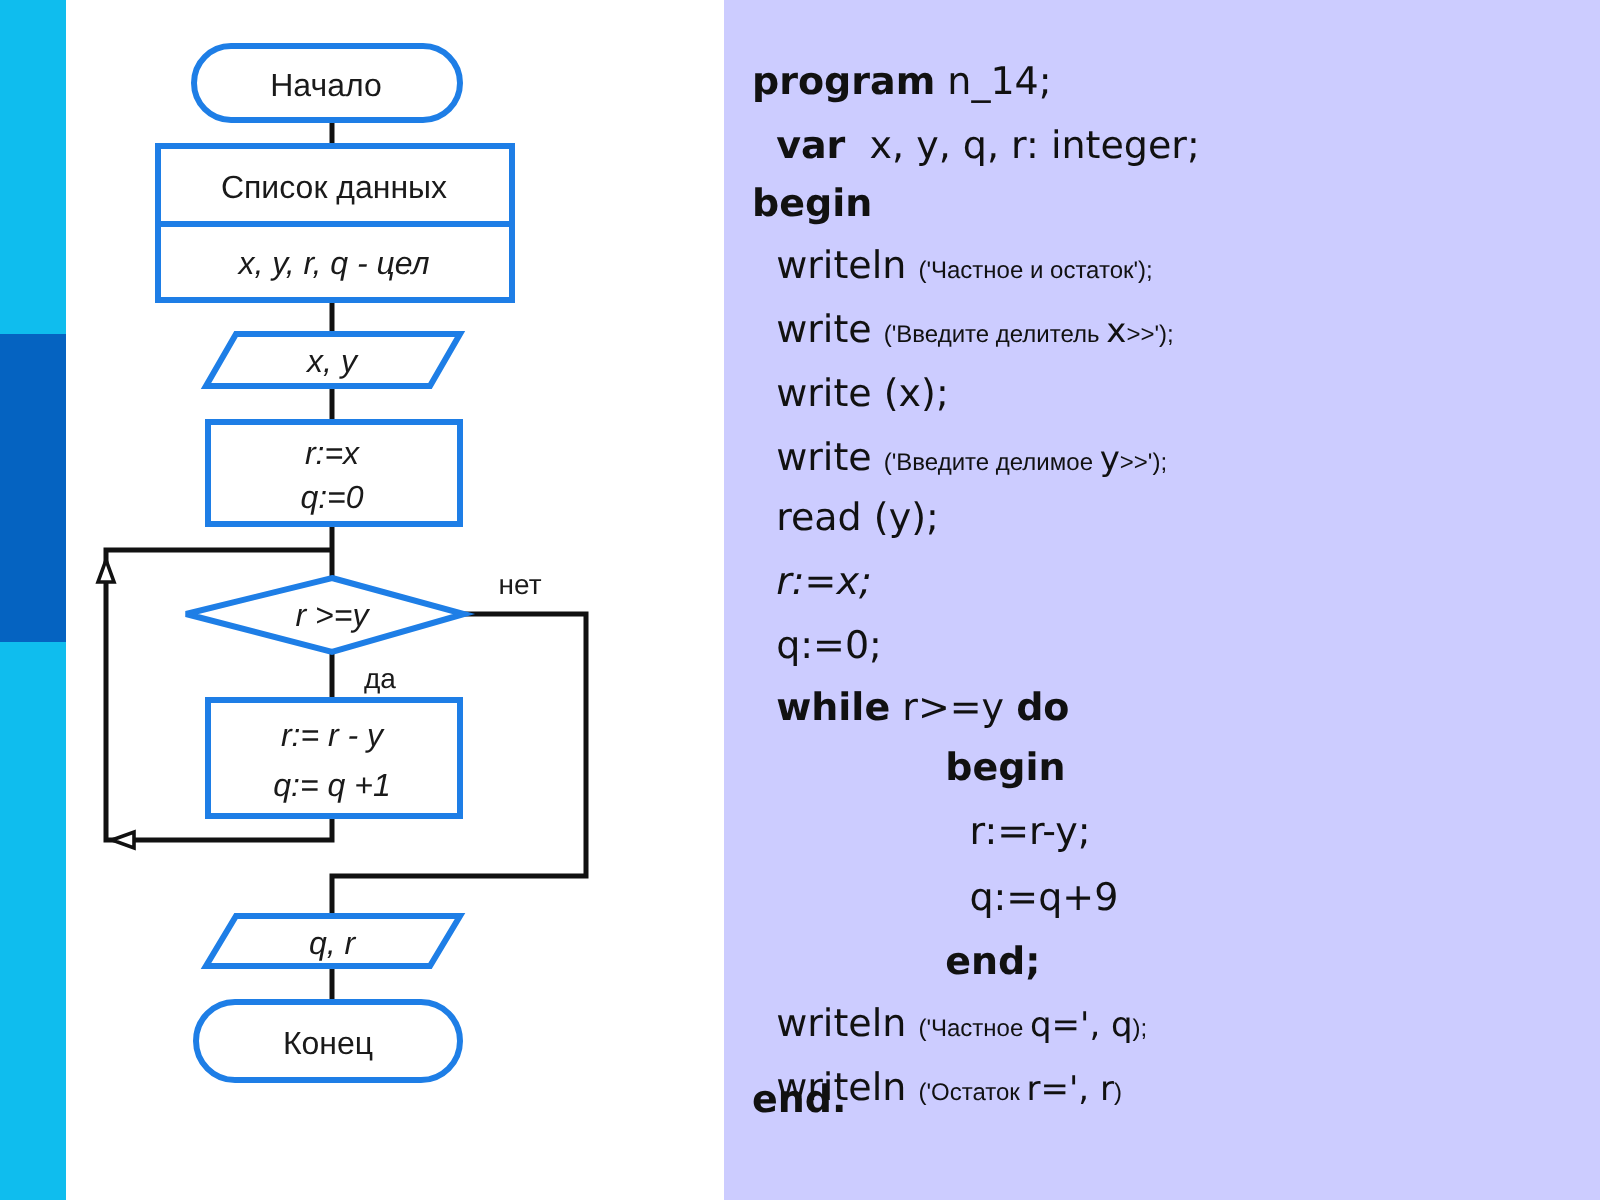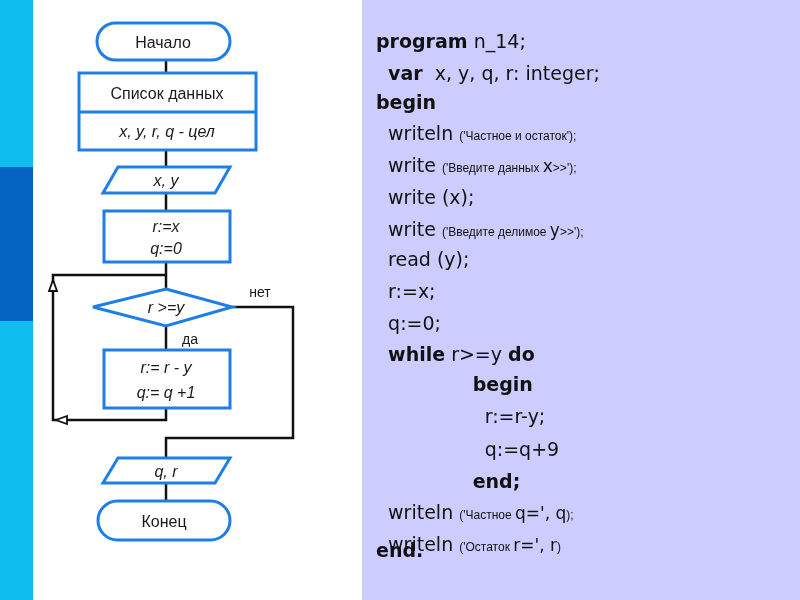--- a/index.html
+++ b/index.html
@@ -70,25 +70,25 @@
     <text x="164" y="527" text-anchor="middle" font-size="16">Конец</text>
   </svg>
 </div>
 
 <div class="code-panel">
   <div id="code-lines">
       <div class="code-line" style="top: 30px;"><span class="seg-kw">program</span><span class="seg-txt"> n_14;</span></div>
       <div class="code-line" style="top: 62px;"><span class="seg-txt">  </span><span class="seg-kw">var</span><span class="seg-txt">  x, y, q, r: integer;</span></div>
       <div class="code-line" style="top: 91px;"><span class="seg-kw">begin</span></div>
       <div class="code-line" style="top: 122px;"><span class="seg-txt">  writeln </span><span class="seg-str">('Частное и остаток');</span></div>
-      <div class="code-line" style="top: 154px;"><span class="seg-txt">  write </span><span class="seg-str">('Введите данных </span><span class="seg-var">x</span><span class="seg-str">&gt;&gt;');</span></div>
+      <div class="code-line" style="top: 154px;"><span class="seg-txt">  write </span><span class="seg-str">('Введите делитель </span><span class="seg-var">x</span><span class="seg-str">&gt;&gt;');</span></div>
       <div class="code-line" style="top: 186px;"><span class="seg-txt">  write (x);</span></div>
       <div class="code-line" style="top: 218px;"><span class="seg-txt">  write </span><span class="seg-str">('Введите делимое </span><span class="seg-var">y</span><span class="seg-str">&gt;&gt;');</span></div>
       <div class="code-line" style="top: 248px;"><span class="seg-txt">  read (y);</span></div>
-      <div class="code-line" style="top: 280px;"><span class="seg-txt">  r:=x;</span></div>
+      <div class="code-line" style="top: 280px; font-style: italic;"><span class="seg-txt">  r:=x;</span></div>
       <div class="code-line" style="top: 312px;"><span class="seg-txt">  q:=0;</span></div>
       <div class="code-line" style="top: 343px;"><span class="seg-txt">  </span><span class="seg-kw">while</span><span class="seg-txt"> r&gt;=y </span><span class="seg-kw">do</span></div>
       <div class="code-line" style="top: 373px;"><span class="seg-txt">                </span><span class="seg-kw">begin</span></div>
       <div class="code-line" style="top: 405px;"><span class="seg-txt">                  r:=r-y;</span></div>
       <div class="code-line" style="top: 438px;"><span class="seg-txt">                  q:=q+9</span></div>
       <div class="code-line" style="top: 470px;"><span class="seg-txt">                </span><span class="seg-kw">end;</span></div>
       <div class="code-line" style="top: 501px;"><span class="seg-txt">  writeln </span><span class="seg-str">('Частное </span><span class="seg-var">q=', q</span><span class="seg-str">);</span></div>
       <div class="code-line" style="top: 533px;"><span class="seg-txt">  writeln </span><span class="seg-str">('Остаток </span><span class="seg-var">r=', r</span><span class="seg-str">)</span></div>
       <div class="code-line" style="top: 539px;"><span class="seg-kw">end.</span></div>
     </div>

